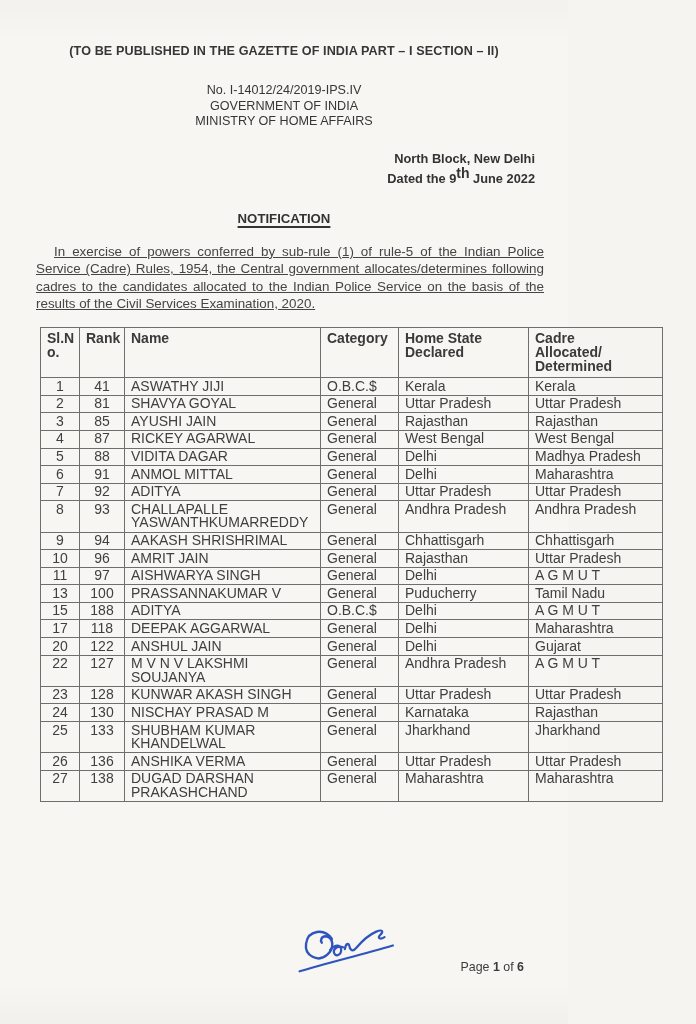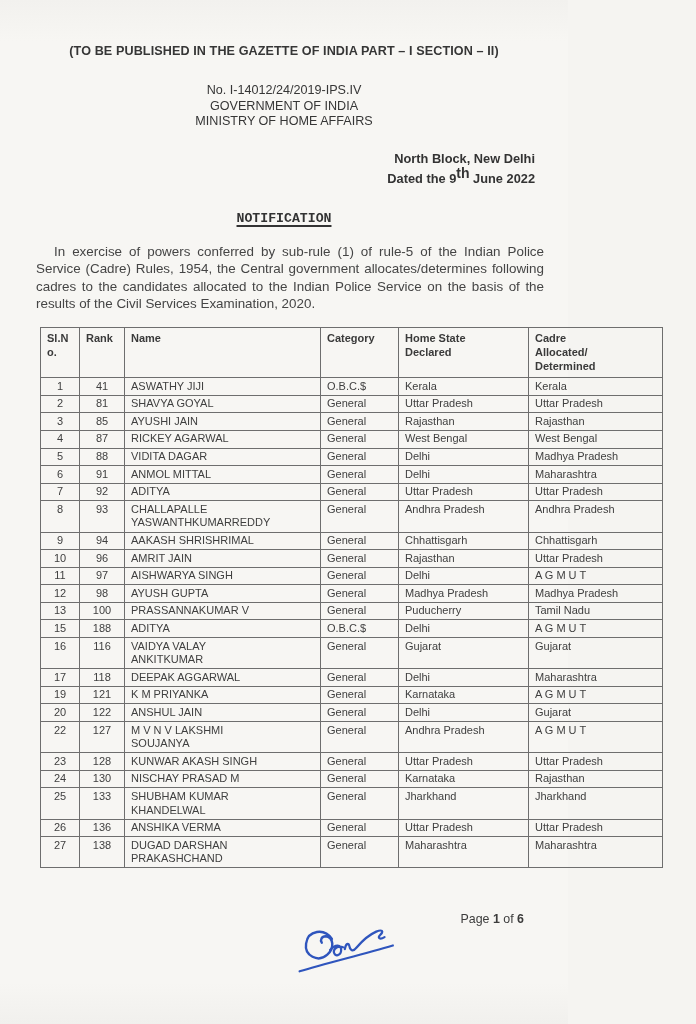--- a/index.html
+++ b/index.html
@@ -43,41 +43,41 @@
     line-height: 15.5px;
     color: #333;
   }
   .place-date-block sup { font-size: 14px; }
   .notification-heading {
     margin-top: 24px;
     text-align: center;
     font-weight: bold;
     font-size: 13.2px;
     color: #333;
-    font-family: Liberation Mono, monospace;
   }
   .notification-heading span {
     text-decoration: underline;
     text-underline-offset: 3px;
     text-decoration-thickness: 1.5px;
   }
   .body-paragraph {
     margin: 17px 24px 0 36px;
     text-align: justify;
     font-size: 13.4px;
     line-height: 17.4px;
     color: #454545;
     text-indent: 18px;
+    text-decoration: underline;
   }
   table.cadre-table {
     margin: 15px 0 12px 40px;
     border-collapse: collapse;
     table-layout: fixed;
     width: 622px;
-    font-size: 11px;
+    font-size: 14px;
     color: #404040;
   }
   .cadre-table th, .cadre-table td {
     border: 1.4px solid #6e6e6e;
     padding: 1.5px 6px;
     vertical-align: top;
     line-height: 13.6px;
     white-space: pre-line;
     overflow: hidden;
   }
@@ -86,21 +86,21 @@
     text-align: left;
     color: #3a3a3a;
     padding-top: 4px;
     padding-bottom: 4px;
   }
   .cadre-table td[data-name="cell-slno"],
   .cadre-table td[data-name="cell-rank"] { text-align: center; }
   .signature { position: absolute; left: 295px; top: 918px; width: 120px; height: 66px; }
   .page-footer {
     position: absolute;
-    top: 912px; right: 44px;
+    top: 960px; right: 44px;
     font-size: 12.4px;
     color: #3c3c3c;
   }
   .page-footer .bold { font-weight: bold; }
 </style>
 </head>
 <body>
 
 <div class="page" data-name="scanned-notification-page">
 
@@ -230,67 +230,42 @@
         </tr>
         <tr data-name="table-row">
           <td data-name="cell-slno">11</td>
           <td data-name="cell-rank">97</td>
           <td data-name="cell-name">AISHWARYA SINGH</td>
           <td data-name="cell-category">General</td>
           <td data-name="cell-home-state">Delhi</td>
           <td data-name="cell-cadre">A G M U T</td>
         </tr>
         <tr data-name="table-row">
-          <td data-name="cell-slno">12</td>
-          <td data-name="cell-rank">98</td>
-          <td data-name="cell-name">AYUSH GUPTA</td>
-          <td data-name="cell-category">General</td>
-          <td data-name="cell-home-state">Madhya Pradesh</td>
-          <td data-name="cell-cadre">Madhya Pradesh</td>
-        </tr>
-        <tr data-name="table-row">
           <td data-name="cell-slno">13</td>
           <td data-name="cell-rank">100</td>
           <td data-name="cell-name">PRASSANNAKUMAR V</td>
           <td data-name="cell-category">General</td>
           <td data-name="cell-home-state">Puducherry</td>
           <td data-name="cell-cadre">Tamil Nadu</td>
         </tr>
         <tr data-name="table-row">
           <td data-name="cell-slno">15</td>
           <td data-name="cell-rank">188</td>
           <td data-name="cell-name">ADITYA</td>
           <td data-name="cell-category">O.B.C.$</td>
           <td data-name="cell-home-state">Delhi</td>
           <td data-name="cell-cadre">A G M U T</td>
         </tr>
         <tr data-name="table-row">
-          <td data-name="cell-slno">16</td>
-          <td data-name="cell-rank">116</td>
-          <td data-name="cell-name">VAIDYA VALAY
-ANKITKUMAR</td>
-          <td data-name="cell-category">General</td>
-          <td data-name="cell-home-state">Gujarat</td>
-          <td data-name="cell-cadre">Gujarat</td>
-        </tr>
-        <tr data-name="table-row">
           <td data-name="cell-slno">17</td>
           <td data-name="cell-rank">118</td>
           <td data-name="cell-name">DEEPAK AGGARWAL</td>
           <td data-name="cell-category">General</td>
           <td data-name="cell-home-state">Delhi</td>
           <td data-name="cell-cadre">Maharashtra</td>
-        </tr>
-        <tr data-name="table-row">
-          <td data-name="cell-slno">19</td>
-          <td data-name="cell-rank">121</td>
-          <td data-name="cell-name">K M PRIYANKA</td>
-          <td data-name="cell-category">General</td>
-          <td data-name="cell-home-state">Karnataka</td>
-          <td data-name="cell-cadre">A G M U T</td>
         </tr>
         <tr data-name="table-row">
           <td data-name="cell-slno">20</td>
           <td data-name="cell-rank">122</td>
           <td data-name="cell-name">ANSHUL JAIN</td>
           <td data-name="cell-category">General</td>
           <td data-name="cell-home-state">Delhi</td>
           <td data-name="cell-cadre">Gujarat</td>
         </tr>
         <tr data-name="table-row">

